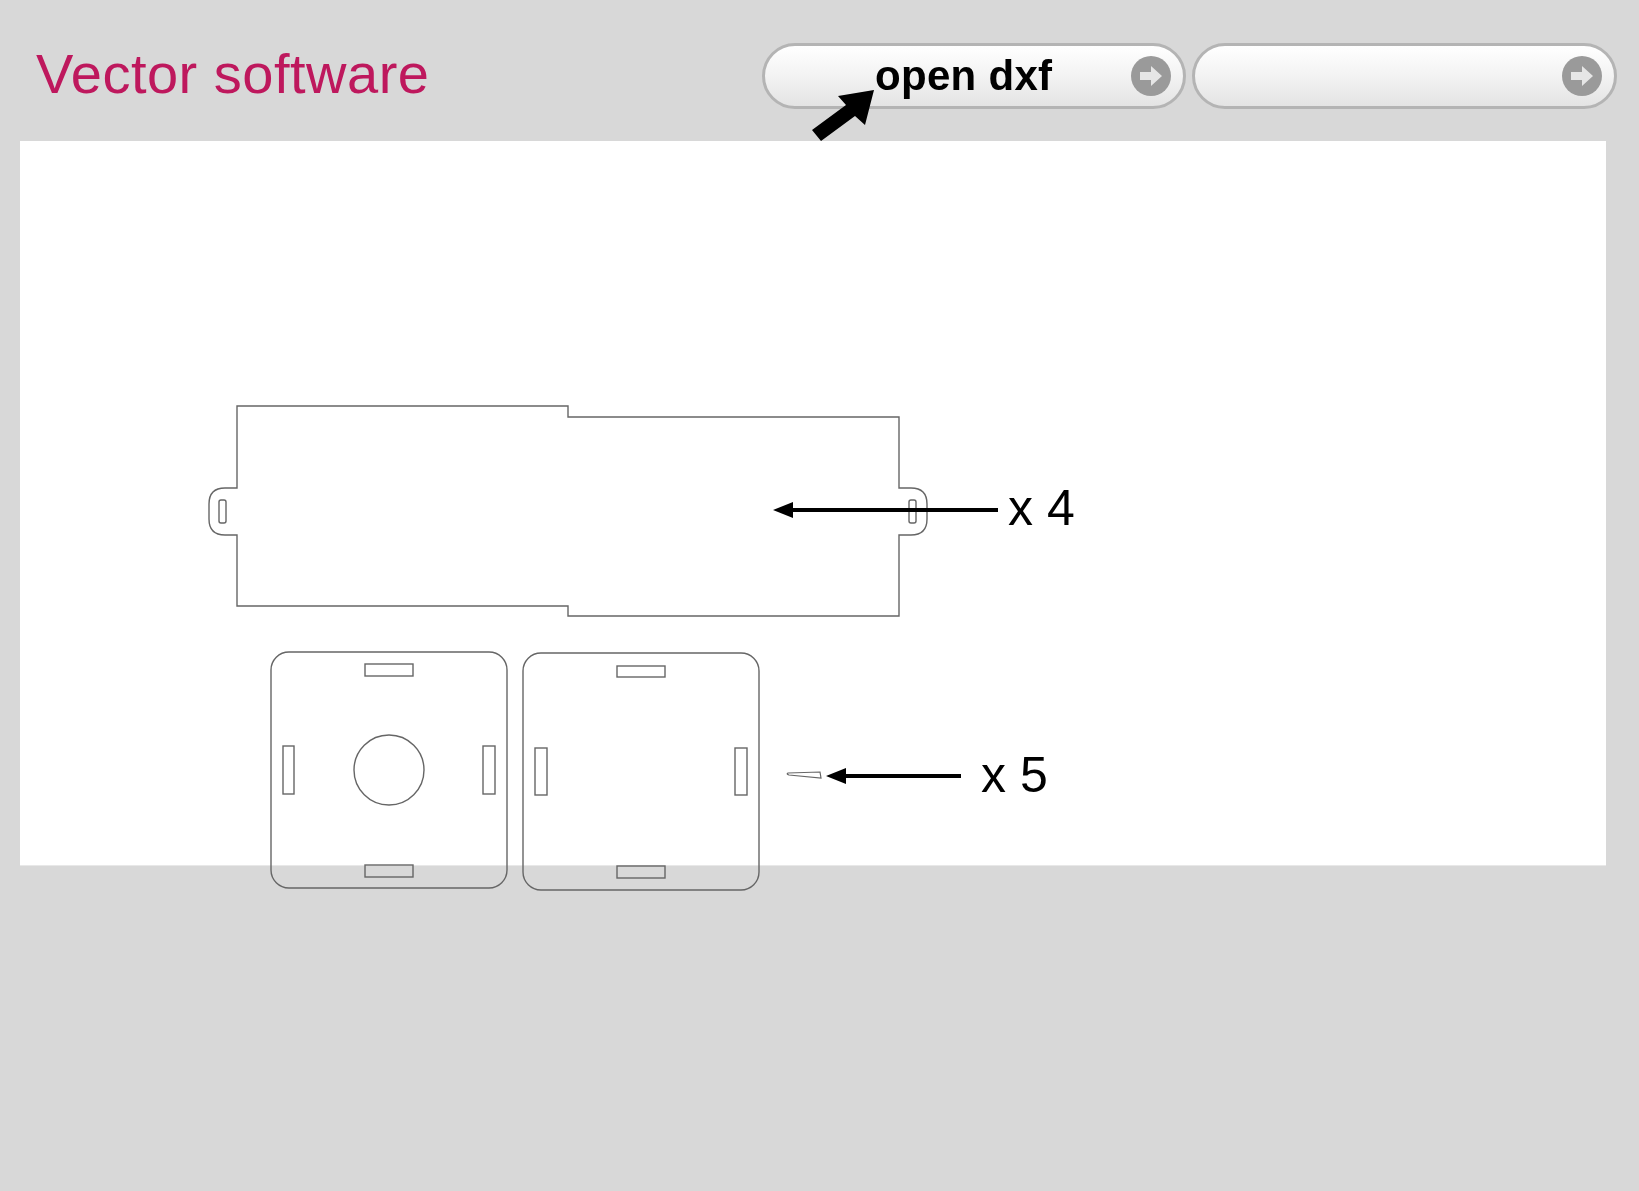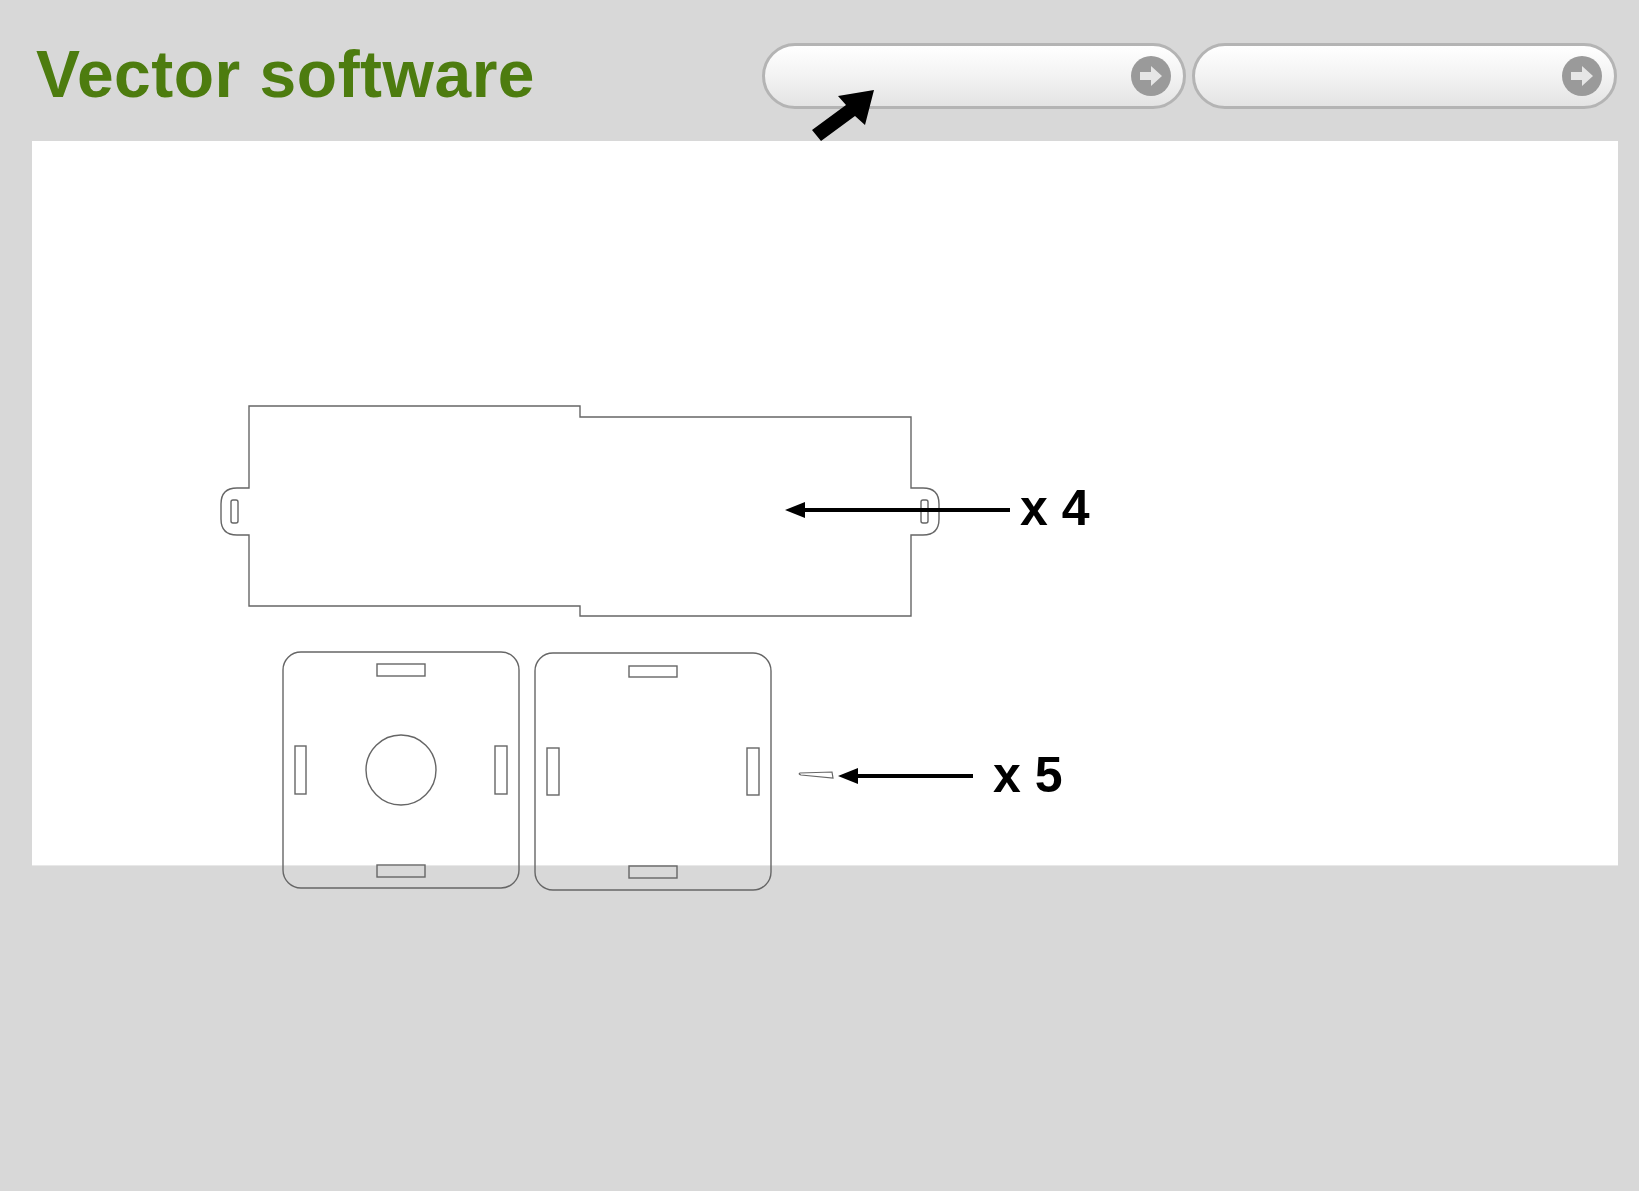--- a/index.html
+++ b/index.html
@@ -4,21 +4,21 @@
 <style>
   html, body { margin: 0; padding: 0; }
   body {
     width: 1639px; height: 1191px;
     background: #d8d8d8;
     position: relative; overflow: hidden;
     font-family: "Liberation Sans", "DejaVu Sans", sans-serif;
   }
   .app-title {
     position: absolute; left: 36px; top: 44px;
-    font-size: 66px; font-weight: bold; color: #4d7c0f;
+    font-size: 56px; font-weight: normal; color: #be185d;
     letter-spacing: 0.5px; line-height: 60px;
   }
   .pill {
     position: absolute; top: 43px; height: 60px;
     border: 3px solid #b4b4b4; border-radius: 34px;
     background: linear-gradient(180deg, #ffffff 0%, #f4f4f4 45%, #e4e4e4 100%);
     box-sizing: content-box;
     cursor: pointer;
   }
   .pill-1 { left: 762px; width: 418px; }
@@ -28,39 +28,39 @@
     font-size: 42px; font-weight: bold; color: #000;
     line-height: 48px; letter-spacing: 0.3px;
   }
   .go-icon {
     position: absolute; right: 12px; top: 10px;
     width: 40px; height: 40px; border-radius: 50%;
     background: #9a9a9a;
   }
   .go-icon svg { position: absolute; left: 0; top: 0; }
   .canvas {
-    position: absolute; left: 32px; top: 141px;
+    position: absolute; left: 20px; top: 141px;
     width: 1586px; height: 724px;
     background: #ffffff;
     box-shadow: 0 1px 0 #e8e8e8;
-    font-weight: bold;
   }
   .drawing { position: absolute; left: 0; top: 0; }
   .qty-label {
     position: absolute; font-size: 50px; color: #000;
     line-height: 56px; white-space: nowrap;
   }
   .cursor-pointer { position: absolute; left: 0; top: 0; pointer-events: none; }
 </style>
 </head>
 <body>
 
 <div class="app-title">Vector software</div>
 
 <div class="pill pill-1">
+  <span class="pill-label">open dxf</span>
   <span class="go-icon">
     <svg width="40" height="40" viewBox="0 0 40 40">
       <path d="M9 16 H20 V10 L31 20 L20 30 V24 H9 Z" fill="#e6e6e6"></path>
     </svg>
   </span>
 </div>
 
 <div class="pill pill-2">
   <span class="pill-label"></span>
   <span class="go-icon">

